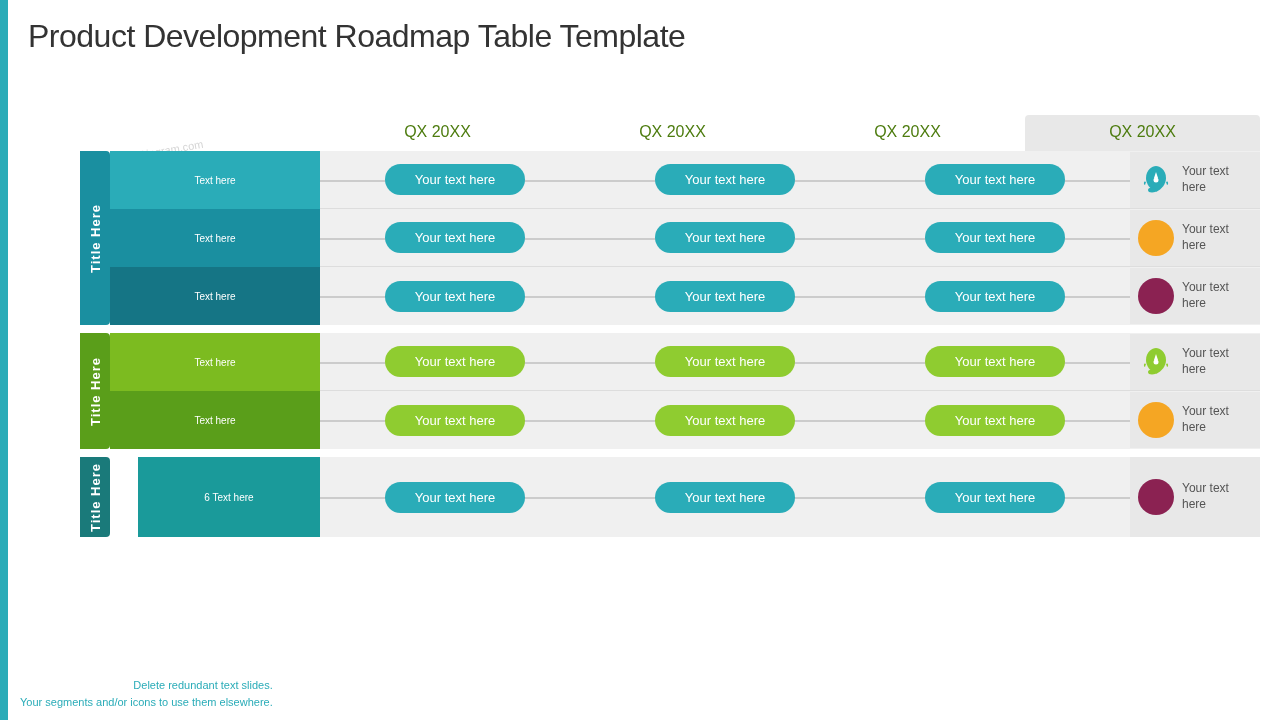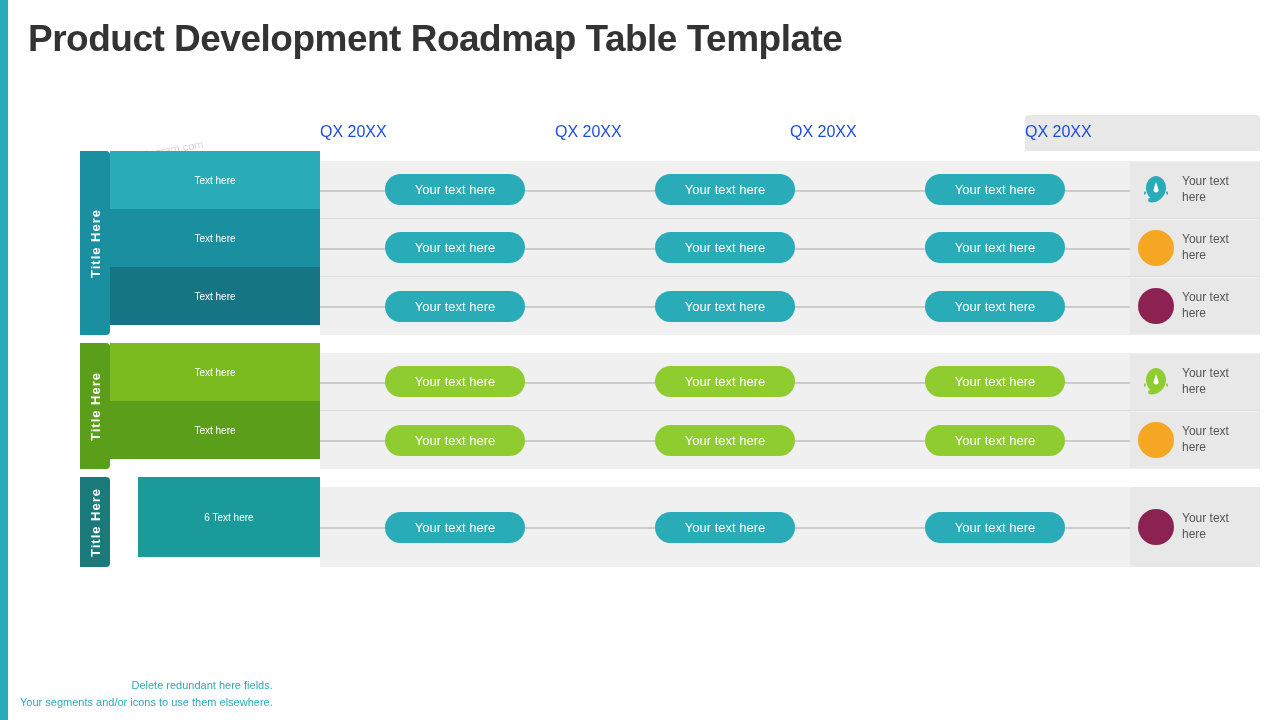--- a/index.html
+++ b/index.html
@@ -28,22 +28,22 @@
       height: 100%;
       background: #2aacb8;
     }
 
     
     .header {
       padding: 18px 30px 10px 28px;
       border-bottom: none;
     }
     .header h1 {
-      font-size: 37px;
-      font-weight: 700;
+      font-size: 32px;
+      font-weight: 400;
       color: #333;
       letter-spacing: -0.5px;
     }
 
     
     .watermark {
       position: absolute;
       top: 145px;
       left: 120px;
       color: #aaa;
@@ -63,23 +63,23 @@
     }
 
     
     .quarters-row {
       display: flex;
       margin-left: 240px;
       margin-bottom: 0;
     }
     .quarter-header {
       flex: 1;
-      text-align: left;
+      text-align: center;
       font-size: 16px;
-      color: #1d4ed8;
+      color: #4d7c0f;
       padding: 8px 0 10px 0;
       background: transparent;
     }
     .quarter-header:last-child {
       background: #e8e8e8;
       border-radius: 4px 4px 0 0;
     }
 
     
     .title-sidebar {
@@ -111,21 +111,20 @@
       color: #fff;
       text-align: right;
       padding: 0 10px;
     }
 
     
     .data-grid {
       flex: 1;
       display: flex;
       flex-direction: column;
-      margin-top: 10px;
     }
     .data-row {
       display: flex;
       align-items: center;
       border-bottom: 1px solid #ddd;
       position: relative;
     }
     .data-row:last-child {
       border-bottom: none;
     }
@@ -430,18 +429,18 @@
             <span class="icon-text">Your text here</span>
           </div>
         </div>
       </div>
     </div>
 
   </div>
 
   <div class="footer">
     <div class="footer-right">
-      <div>Delete redundant here fields.</div>
+      <div>Delete redundant text slides.</div>
       <div>Your segments and/or icons to use them elsewhere.</div>
     </div>
   </div>
 
 </div>
 
 </body></html>

